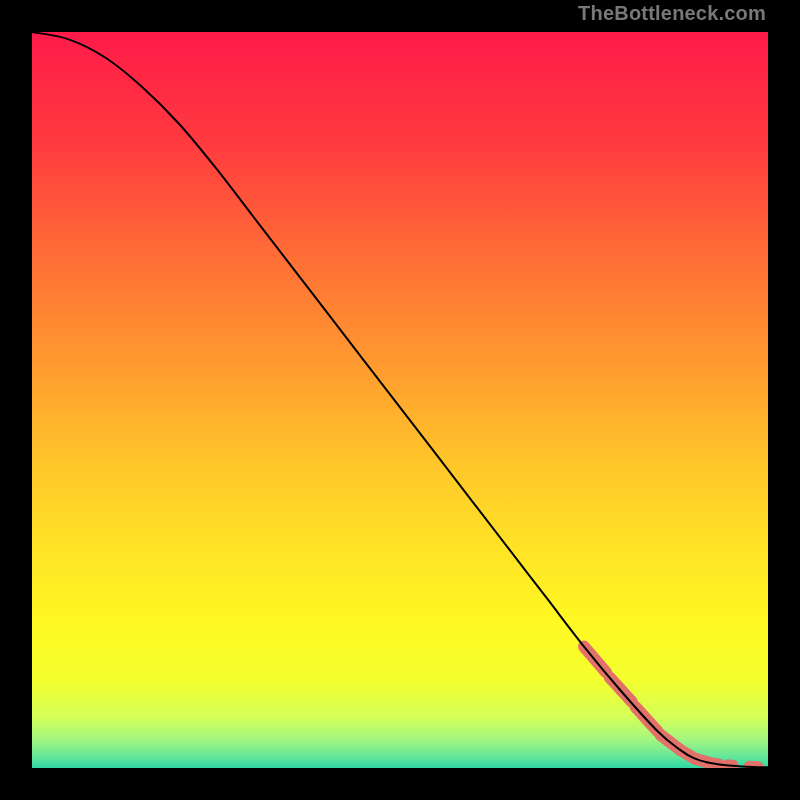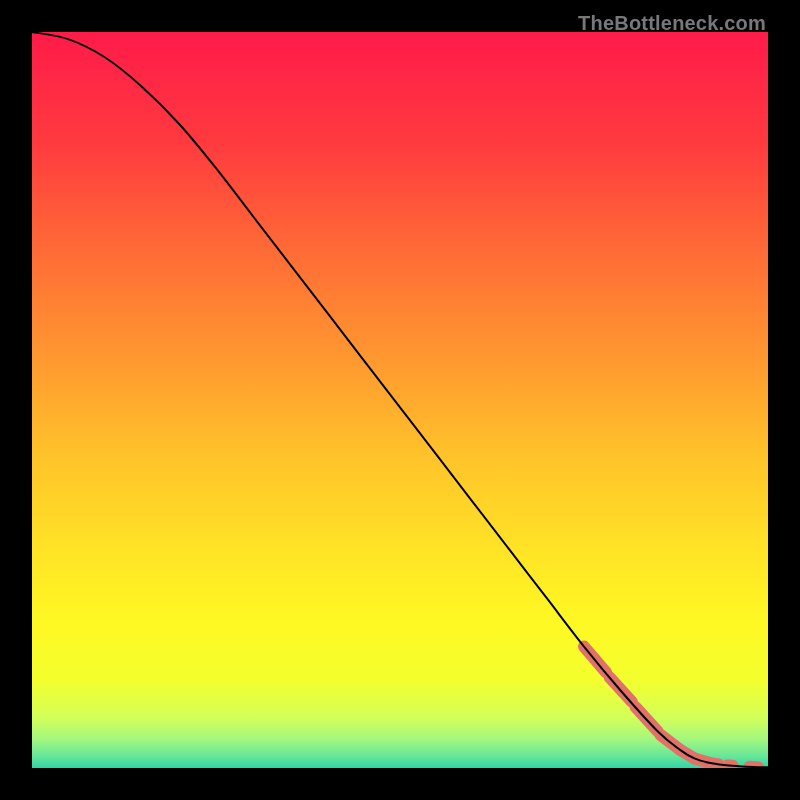--- a/index.html
+++ b/index.html
@@ -22,21 +22,21 @@
     width: 736px;
     height: 736px;
     overflow: hidden;
   }
   .gradient {
     position: absolute;
     inset: 0;
   }
   .watermark {
     position: absolute;
-    top: 12px;
+    top: 2px;
     right: 34px;
     font-family: Arial, Helvetica, sans-serif;
     font-size: 20px;
     font-weight: 600;
     color: #77787a;
     letter-spacing: 0.2px;
   }
   svg.curve {
     position: absolute;
     inset: 0;

